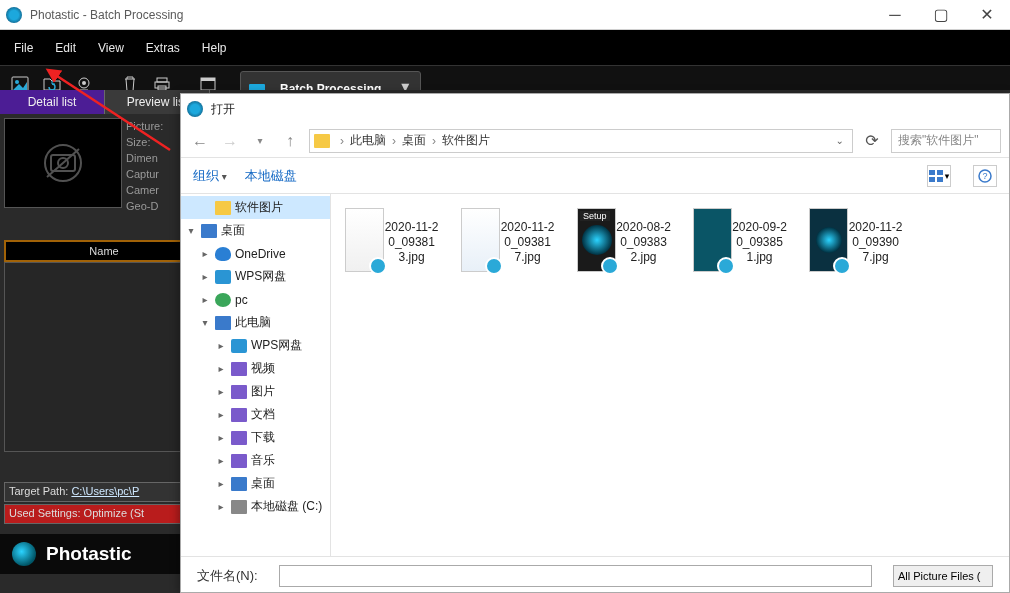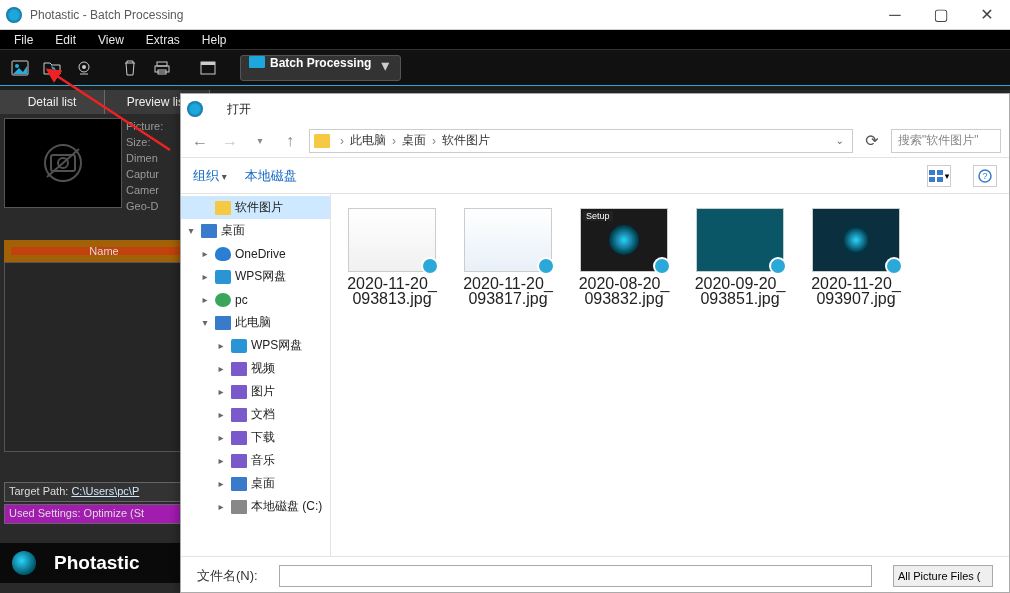--- a/index.html
+++ b/index.html
@@ -6,60 +6,60 @@
 body { width: 1010px; height: 593px; background: #1e1e1e; overflow: hidden; position: relative; }
 
 
 .titlebar { height: 30px; background: #fff; display: flex; align-items: center; padding-left: 6px; border-bottom: 1px solid #d0d0d0; }
 .titlebar .app-icon { width: 16px; height: 16px; border-radius: 50%; background: radial-gradient(circle, #1ca8dd 40%, #0b3b5a 100%); margin-right: 8px; }
 .titlebar .title { font-size: 12px; color: #5a5a5a; flex: 1; }
 .titlebar .winbtns { display: flex; }
 .titlebar .winbtn { width: 46px; height: 30px; display: flex; align-items: center; justify-content: center; color: #444; }
 
 
-.menubar { height: 20px; background: #000; display: flex; align-items: center; padding: 0 6px; gap: 6px; border-bottom: 1px solid #333; }
+.menubar { height: 36px; background: #000; display: flex; align-items: center; padding: 0 6px; gap: 6px; border-bottom: 1px solid #333; }
 .menubar .menuitem { color: #e8e8e8; font-size: 12px; padding: 2px 8px; cursor: default; }
 
 
 .toolbar { height: 36px; background: #111; display: flex; align-items: center; padding: 0 6px; gap: 4px; border-bottom: 1px solid #2aa9d8; }
 .toolbar .tbtn { width: 28px; height: 28px; display: flex; align-items: center; justify-content: center; border: 1px solid transparent; border-radius: 3px; }
 .toolbar .sep { width: 10px; }
-.toolbar .batch-chip { display: flex; align-items: flex-start; background: #333; border: 1px solid #555; border-radius: 3px; height: 26px; padding: 0 8px; gap: 5px; }
+.toolbar .batch-chip { display: flex; align-items: flex-end; background: #333; border: 1px solid #555; border-radius: 3px; height: 26px; padding: 0 8px; gap: 15px; }
 .toolbar .batch-chip .chip-icon { width: 16px; height: 12px; background: #1ca8dd; border-radius: 1px; }
 .toolbar .batch-chip .chip-text { color: #fff; font-size: 12px; font-weight: 600; }
 .toolbar .batch-chip .chip-drop { width: 14px; display: flex; align-items: center; justify-content: center; color: #ccc; margin-left: 2px; }
 
 
 .main-area { position: absolute; top: 90px; left: 0; width: 1010px; height: 503px; background: #2a2a2a; }
 .left-tabs { position: absolute; top: 0; left: 0; width: 210px; height: 24px; background: #555; display: flex; }
 .left-tabs .ltab { flex: 1; color: #eee; font-size: 12px; display: flex; align-items: center; justify-content: center; border-right: 1px solid #6a6a6a; background: #3a3a3a; }
-.left-tabs .ltab.active { background: #404040; }
+.left-tabs .ltab.active { background: #4c1d95; }
 
 .preview-box { position: absolute; top: 28px; left: 4px; width: 118px; height: 90px; background: #000; border: 1px solid #555; display:flex; align-items:center; justify-content:center; }
 .preview-box svg { opacity: 0.6; }
 
 .meta-box { position: absolute; top: 28px; left: 126px; width: 95px; height: 120px; font-size: 11px; color: #999; line-height: 16px; overflow: hidden; }
 
-.name-header { position: absolute; top: 150px; left: 4px; width: 200px; height: 22px; background: #c2410c; color: #ddd; font-size: 11px; display:flex; align-items:center; justify-content:center; border: 7px solid #a16207; }
+.name-header { position: absolute; top: 150px; left: 4px; width: 200px; height: 22px; background: #000000; color: #ddd; font-size: 11px; display:flex; align-items:center; justify-content:center; border: 2px solid #a16207; }
 .name-list { position: absolute; top: 172px; left: 4px; width: 200px; height: 190px; background: #262626; border: 1px solid #555; }
 
 .target-path { position: absolute; top: 392px; left: 4px; width: 205px; height: 20px; background: #333; color: #ddd; font-size: 11px; padding: 2px 4px; border: 1px solid #666; white-space: nowrap; overflow: hidden; }
 .target-path u { color: #cfe8ff; }
-.used-settings { position: absolute; top: 414px; left: 4px; width: 205px; height: 20px; background: #a21caf; color: #ddd; font-size: 11px; padding: 2px 4px; border: 1px solid #666; white-space: nowrap; overflow: hidden; }
-
-.footer-logo { position: absolute; top: 444px; left: 0; width: 210px; height: 40px; background: #0a0a0a; display:flex; align-items:center; gap: 18px; padding-left: 12px; margin-top: 9px; }
+.used-settings { position: absolute; top: 414px; left: 4px; width: 205px; height: 20px; background: #b91c1c; color: #ddd; font-size: 11px; padding: 2px 4px; border: 1px solid #666; white-space: nowrap; overflow: hidden; }
+
+.footer-logo { position: absolute; top: 444px; left: 0; width: 210px; height: 40px; background: #0a0a0a; display:flex; align-items:center; gap: 10px; padding-left: 12px; }
 .footer-logo .lg-icon { width: 24px; height: 24px; border-radius: 50%; background: radial-gradient(circle at 40% 40%, #2bd3ff, #056 70%); }
 .footer-logo .lg-text { color: #fff; font-size: 19px; font-weight: 600; }
 
 
 .red-arrow { position: absolute; top: 60px; left: 20px; width: 160px; height: 100px; pointer-events: none; }
 
 
 .dialog { position: absolute; top: 93px; left: 180px; width: 830px; height: 500px; background: #fff; border: 1px solid #aaa; box-shadow: -2px 0 8px rgba(0,0,0,0.3); }
-.dlg-title { height: 30px; display:flex; align-items:center; padding-left: 6px; gap: 24px; }
+.dlg-title { height: 30px; display:flex; align-items:center; padding-left: 6px; gap: 8px; }
 .dlg-title .dlg-icon { width: 16px; height: 16px; border-radius: 50%; background: radial-gradient(circle, #1ca8dd 40%, #0b3b5a 100%); }
 .dlg-title .dlg-text { font-size: 12px; color: #222; }
 
 .dlg-nav { height: 34px; border-bottom: 1px solid #e3e3e3; display: flex; align-items: center; padding: 0 8px; gap: 8px; }
 .dlg-nav .navbtn { width: 22px; height: 22px; display:flex; align-items:center; justify-content:center; color: #888; }
 .dlg-nav .breadcrumb { flex: 1; height: 24px; border: 1px solid #ccc; display:flex; align-items:center; padding: 0 4px; font-size: 12px; color: #333; gap: 2px; background:#fff; }
 .dlg-nav .breadcrumb .folder-ic { width: 16px; height: 14px; background: #f6c945; border-radius: 1px; margin-right: 4px; }
 .dlg-nav .breadcrumb .sep { color: #888; padding: 0 4px; }
 .dlg-nav .refresh { width: 22px; height: 22px; display:flex; align-items:center; justify-content:center; color: #555; }
 .dlg-nav .searchbox { width: 110px; height: 24px; border: 1px solid #ccc; font-size: 12px; color: #888; padding: 0 6px; display:flex; align-items:center; }
@@ -80,24 +80,24 @@
 .tree .ic.cloud { background: #2a7fd4; border-radius: 50% 50% 40% 40%; }
 .tree .ic.wps { background: #2a95d4; border-radius: 2px; }
 .tree .ic.user { background: #3aa65a; border-radius: 50%; }
 .tree .ic.pc { background: #3a7acb; border-radius: 1px; }
 .tree .ic.media { background: #7a5acb; border-radius: 1px; }
 .tree .ic.disk { background: #888; border-radius: 1px; }
 .tree .indent1 { padding-left: 18px; }
 .tree .indent2 { padding-left: 34px; }
 
 .files { flex: 1; padding: 14px; display: flex; gap: 22px; align-items: flex-start; }
-.fitem { width: 94px; display:flex; flex-direction:column; align-items:center; }
+.fitem { width: 94px; display:flex; flex-direction:row; align-items:center; }
 .thumb { width: 88px; height: 64px; border: 1px solid #ccc; position: relative; background: #eef3f6; }
 .thumb .badge { position: absolute; right: -4px; bottom: -4px; width: 18px; height: 18px; border-radius: 50%; background: #2aa9d8; border: 2px solid #fff; }
-.fitem .fname { margin-top: 4px; font-size: 16px; color: #222; text-align: center; line-height: 15px; word-break: break-all; }
+.fitem .fname { margin-top: 4px; font-size: 12px; color: #222; text-align: center; line-height: 15px; word-break: break-all; }
 
 .dlg-bottom { height: 38px; border-top: 1px solid #e3e3e3; display:flex; align-items:center; padding: 0 16px; gap: 21px; }
 .dlg-bottom .fn-label { font-size: 13px; color: #333; }
 .dlg-bottom .fn-input { flex: 1; height: 22px; border: 1px solid #aaa; padding: 0 4px; font-size: 12px; }
 .dlg-bottom .filter { width: 100px; height: 22px; border: 1px solid #aaa; font-size: 11px; display:flex; align-items:center; padding: 0 4px; background: #efefef; white-space:nowrap; overflow:hidden; }
 
 
 .thumb.t1 { background: linear-gradient(#fff,#f0f0f0); }
 .thumb.t2 { background: linear-gradient(#fff,#e8f0f8); }
 .thumb.t3 { background: #1a1a1a; display:flex; align-items:center; justify-content:center; }

